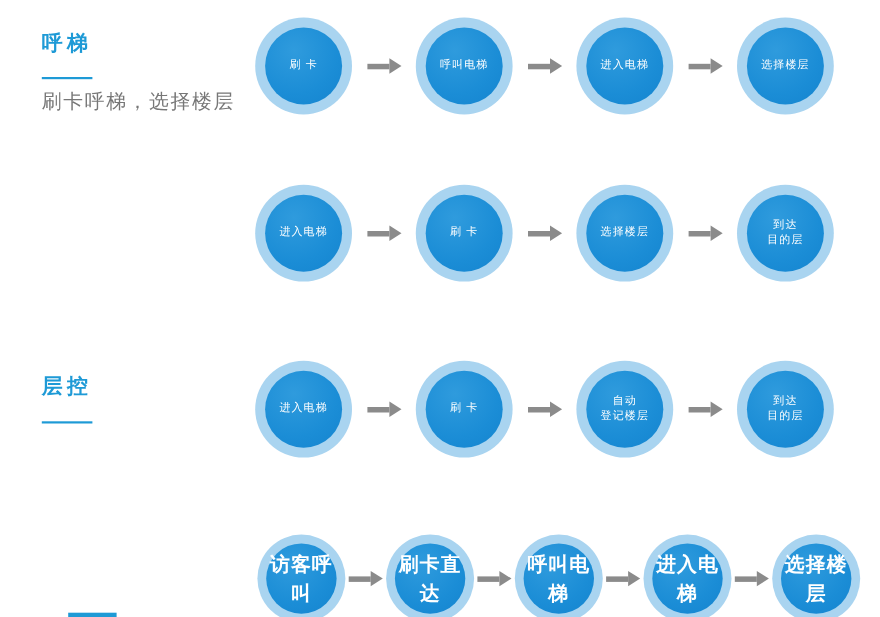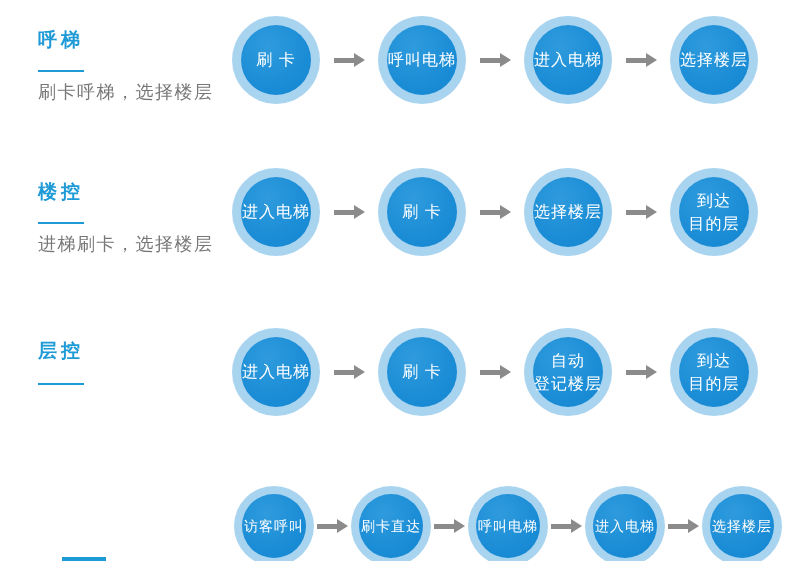--- a/index.html
+++ b/index.html
@@ -46,22 +46,22 @@
   }
   .size-l{width:88px;height:88px;}
   .size-s{width:80px;height:80px;}
   .circle-inner{
     border-radius:50%;
     background:radial-gradient(circle at 38% 30%, #2f9bdd 0%, var(--circle-blue) 60%, #1484cf 100%);
     color:#ffffff;text-align:center;
     display:flex;align-items:center;justify-content:center;
     white-space:pre-line;letter-spacing:1px;line-height:1.45;
   }
-  .size-l .circle-inner{width:70px;height:70px;font-size:16px;}
-  .size-s .circle-inner{width:64px;height:64px;font-size:14px;}
+  .size-l .circle-inner{width:70px;height:70px;font-size:10px;}
+  .size-s .circle-inner{width:64px;height:64px;font-size:18px;font-weight:bold;}
   .arrow{display:flex;align-items:center;flex:0 0 auto;}
   .arrow .shaft{width:20px;height:5px;background:var(--arrow-gray);}
   .arrow .head{
     width:0;height:0;
     border-left:11px solid var(--arrow-gray);
     border-top:7px solid transparent;
     border-bottom:7px solid transparent;
   }
   .cutoff-bar{
     position:absolute;left:62px;top:557px;width:44px;height:4px;
@@ -100,24 +100,20 @@
           <div class="shaft"></div>
           <div class="head"></div>
         </div>
       <div class="circle-outer size-l">
         <div class="circle-inner">选择楼层</div>
       </div>
     </div>
   </div>
 
   <div class="section sec1">
-    <div class="label-block">
-      <div class="section-title">楼控</div>
-      <div class="section-subtitle">进梯刷卡，选择楼层</div>
-    </div>
     <div class="flow flow-4">
       <div class="circle-outer size-l">
         <div class="circle-inner">进入电梯</div>
       </div>
       <div class="arrow">
           <div class="shaft"></div>
           <div class="head"></div>
         </div>
       <div class="circle-outer size-l">
         <div class="circle-inner">刷 卡</div>

